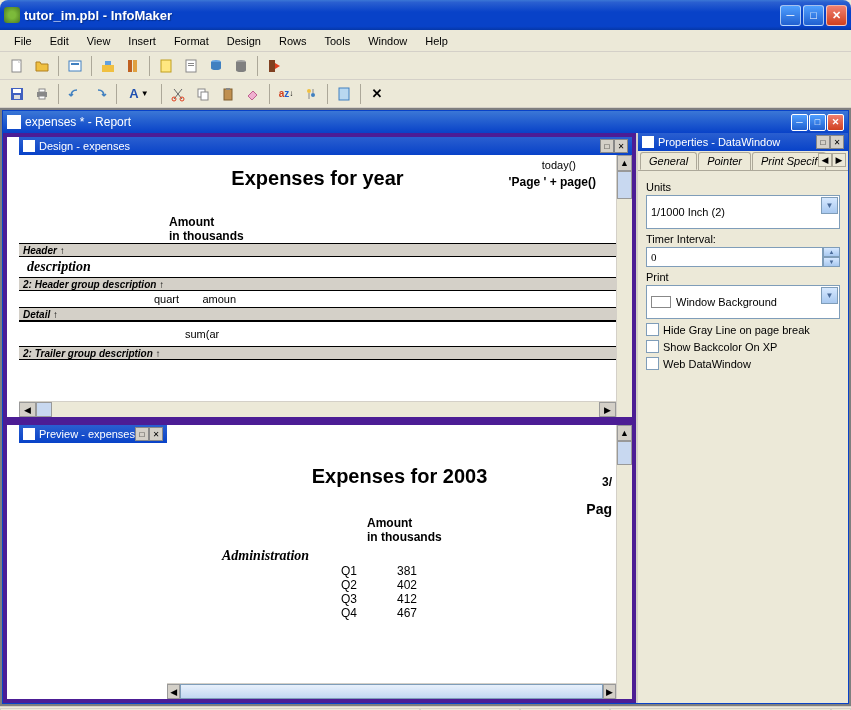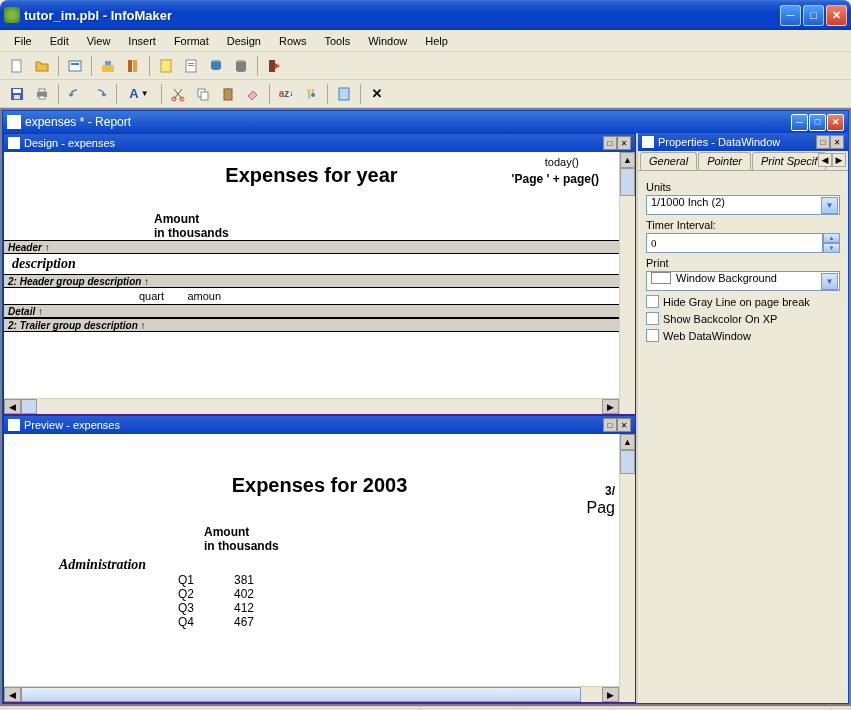--- a/index.html
+++ b/index.html
@@ -34,21 +34,21 @@
 .child-titlebar .title { flex: 1; font-size: 12px; font-weight: normal; }
 .child-winbtns { display: flex; gap: 1px; }
 .child-winbtn { width: 17px; height: 17px; border: 1px solid #fff; display: flex; align-items: center; justify-content: center; font-size: 9px; font-weight: bold; cursor: pointer; background: linear-gradient(to bottom,#50a0ff,#2060d0); color: white; border-radius: 2px;}
 .child-winbtn.close { background: linear-gradient(to bottom,#f08070,#d04020); }
 
 
 .report-body { display: flex; height: calc(100% - 22px); }
 .left-col { width: 635px; display: flex; flex-direction: column; border-right: 2px solid #d4d0c8; }
 .right-col { flex: 1; background: #ece9d8; }
 
-.pane { background: white; border: 1px solid #4c1d95; margin: 0; position: relative; }
+.pane { background: white; border: 4px solid #4c1d95; margin: 0; position: relative; padding-left: 12px; }
 .pane-title { height: 18px; background: linear-gradient(to bottom,#2a5fd0,#0842c8); color: white; font-size: 11px; padding: 2px 4px; display: flex; align-items: center; }
 .pane-title .icon { width: 12px; height: 12px; background: #fff; margin-right: 4px; }
 .pane-title .label { flex: 1; }
 .pane-title .wb { display: flex; gap: 0; }
 .pane-title .wbtn { width: 14px; height: 14px; background: #d4d0c8; border: 1px solid #888; display: flex; align-items: center; justify-content: center; font-size: 8px; cursor: pointer; color: black; }
 
 .design-content { background: white; height: 262px; overflow: hidden; position: relative; }
 .design-inner { position: relative; height: 240px; }
 .band-label { background: #d4d0c8; border-top: 1px solid #000; border-bottom: 1px solid #000; font-size: 10px; font-weight: bold; padding: 0 4px; height: 14px; line-height: 14px; font-style: italic; }
 .design-scroll { height: 16px; background: #ece9d8; border-top: 1px solid #d4d0c8; display: flex; }
@@ -64,21 +64,21 @@
 
 
 .props-title { height: 18px; background: linear-gradient(to bottom,#2a5fd0,#0842c8); color: white; font-size: 11px; padding: 2px 4px; display: flex; align-items: center; }
 .props-tabs { display: flex; background: #ece9d8; height: 20px; border-bottom: 1px solid #aca899; position: relative; padding-left: 2px; }
 .props-tab { padding: 2px 8px; font-size: 11px; background: #ece9d8; border: 1px solid #aca899; border-bottom: none; margin-right: 1px; cursor: pointer; border-radius: 3px 3px 0 0; position: relative; top: 1px; height: 18px; font-style: italic;}
 .props-tab.active { background: #ece9d8; z-index: 2; border-bottom: 1px solid #ece9d8;}
 .props-tabnav { position: absolute; right: 2px; top: 2px; display: flex; gap: 0;}
 .props-tabnav .nav { width: 14px; height: 14px; border: 1px solid #aca899; display: flex; align-items:center; justify-content:center; font-size: 9px; cursor: pointer; background: #ece9d8;}
 .props-body { padding: 6px 8px; font-size: 11px; }
 .prop-label { margin-top: 4px; margin-bottom: 2px; }
-.prop-select { width: 100%; height: 20px; border: 1px solid #7f9db9; background: white; display: flex; align-items: flex-start; padding: 0 4px; position: relative; cursor: pointer; }
+.prop-select { width: 100%; height: 20px; border: 1px solid #7f9db9; background: white; display: flex; align-items: center; padding: 16px 4px; position: relative; cursor: pointer; }
 .prop-select .dd { position: absolute; right: 1px; top: 1px; width: 17px; height: 17px; background: linear-gradient(to bottom, #d6e8ff, #a8c8ef); border: 1px solid #7f9db9; display: flex; align-items: center; justify-content: center; font-size: 8px; color: #4a6a99;}
 .prop-select .swatch { width: 20px; height: 12px; border: 1px solid #888; background: white; margin-right: 5px; flex-shrink: 0; }
 .prop-input { width: 100%; height: 20px; border: 1px solid #7f9db9; background: white; padding: 0 4px; font-size: 11px; font-family: Tahoma; }
 .prop-check { display: flex; align-items: center; margin-top: 4px; gap: 4px; cursor: pointer; }
 .prop-check .box { width: 13px; height: 13px; border: 1px solid #7f9db9; background: white; }
 
 
 .statusbar { height: 22px; background: #ece9d8; border-top: 1px solid #d4d0c8; display: flex; align-items: center; font-size: 11px; }
 .statusbar .cell { border: 1px solid #d4d0c8; padding: 2px 6px; height: 20px; display: flex; align-items: center; }
 
@@ -300,48 +300,49 @@
                 <div>in thousands</div>
               </div>
               <div class="band-label">Header ↑</div>
               <div style="padding:2px 8px" class="rpt-band-text">description</div>
               <div class="band-label">2: Header group description ↑</div>
               <div style="padding:2px 120px;font-size:11px">
                 <span style="display:inline-block;width:40px;text-align:right">quart</span>
                 <span style="display:inline-block;width:50px;text-align:right;margin-left:4px">amoun</span>
               </div>
               <div class="band-label">Detail ↑</div>
+              <div style="padding:6px 166px;font-size:11px;border-top:1px solid #000">sum(ar</div>
               <div class="band-label">2: Trailer group description ↑</div>
             </div>
             <div class="design-scroll" style="position:absolute;bottom:0;left:0;right:16px">
               <div class="arrow">◀</div>
               <div class="thumb-h" style="width:16px"></div>
               <div class="track-h"></div>
               <div class="arrow">▶</div>
             </div>
           </div>
         </div>
 
-        <div class="pane" style="flex:1;display:flex;flex-direction:column">
+        <div class="pane" style="flex:1;display:flex;flex-direction:row">
           <div class="pane-title">
             <div class="icon"></div>
             <span class="label">Preview - expenses</span>
             <div class="wb">
               <div class="wbtn">□</div>
               <div class="wbtn">✕</div>
             </div>
           </div>
           <div class="preview-content">
             <div class="vscroll">
               <div class="arrow">▲</div>
               <div class="thumb" style="height:24px"></div>
             </div>
             <div style="padding:40px 10px 0 10px;position:relative">
               <div style="position:absolute;right:20px;top:50px;font-size:12px;font-weight:bold">3/</div>
-              <div style="position:absolute;right:20px;top:65px;font-size:16px;font-weight:normal">Pag</div>
+              <div style="position:absolute;right:20px;top:76px;font-size:14px;font-weight:bold">Pag</div>
               <div style="text-align:center" class="rpt-title">Expenses for  2003</div>
               <div style="padding-left:190px;margin-top:28px;font-size:12px;font-weight:bold">
                 <div>Amount</div>
                 <div>in thousands</div>
               </div>
               <div style="padding-left:45px;margin-top:4px" class="rpt-band-text">Administration</div>
               <div style="padding-left:150px;font-size:12px">
                 <div><span style="display:inline-block;width:30px;text-align:right">Q1</span><span style="display:inline-block;width:60px;text-align:right">381</span></div>
                 <div><span style="display:inline-block;width:30px;text-align:right">Q2</span><span style="display:inline-block;width:60px;text-align:right">402</span></div>
                 <div><span style="display:inline-block;width:30px;text-align:right">Q3</span><span style="display:inline-block;width:60px;text-align:right">412</span></div>

